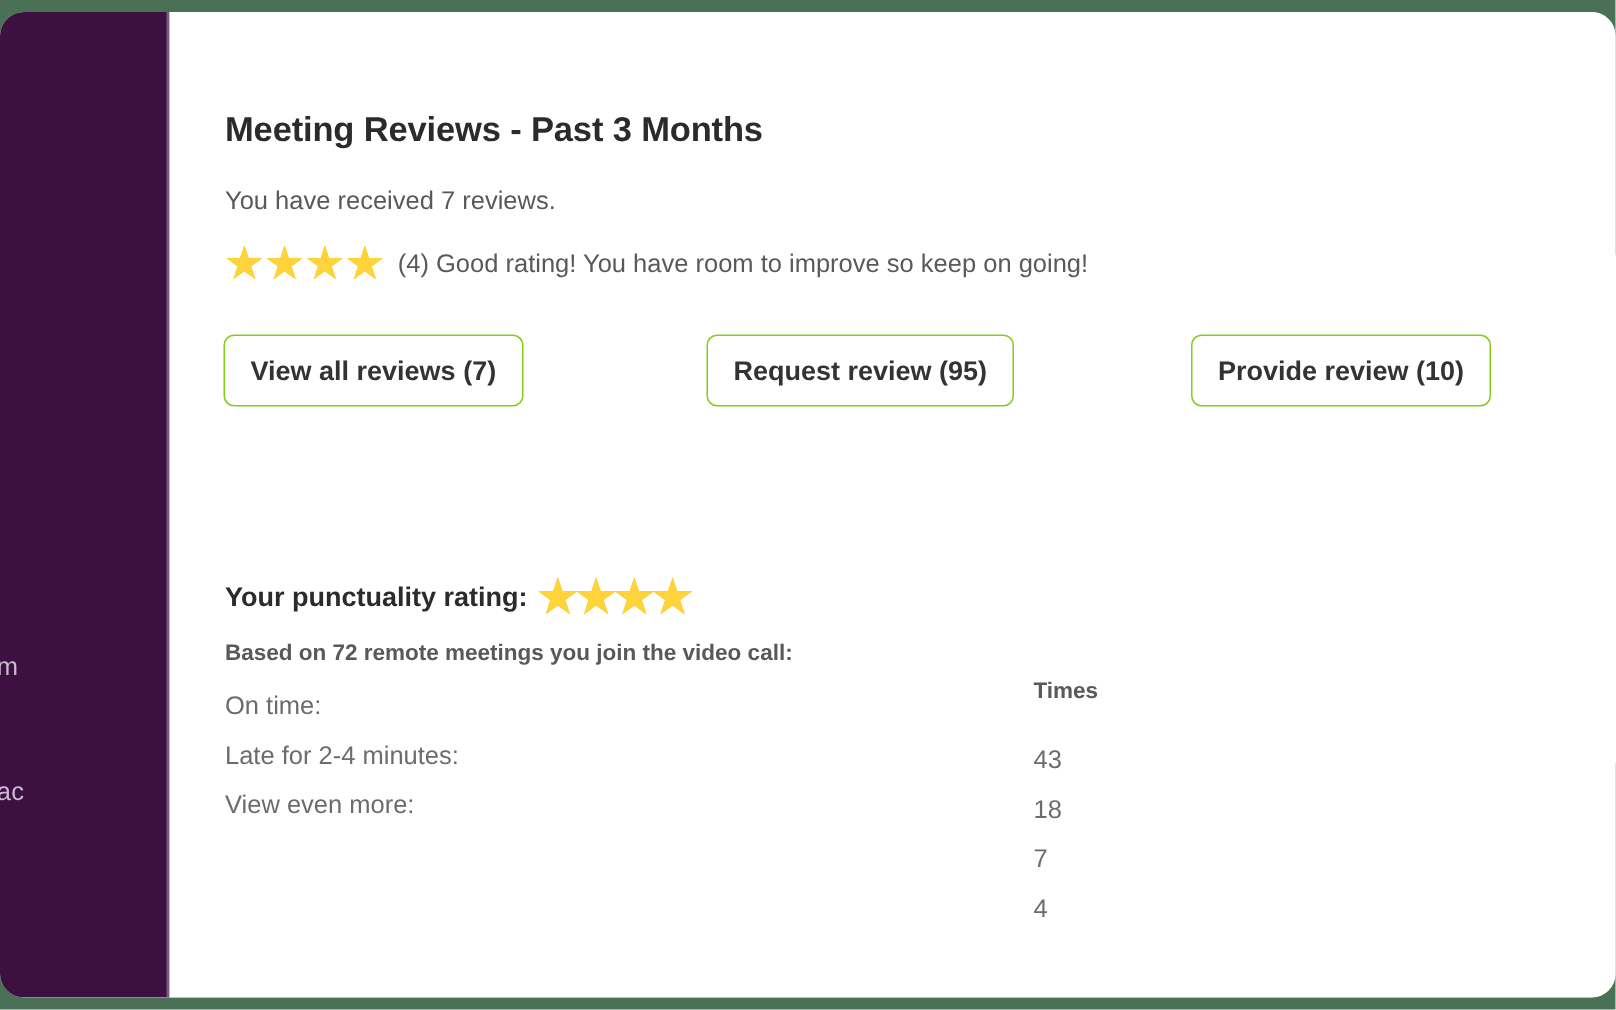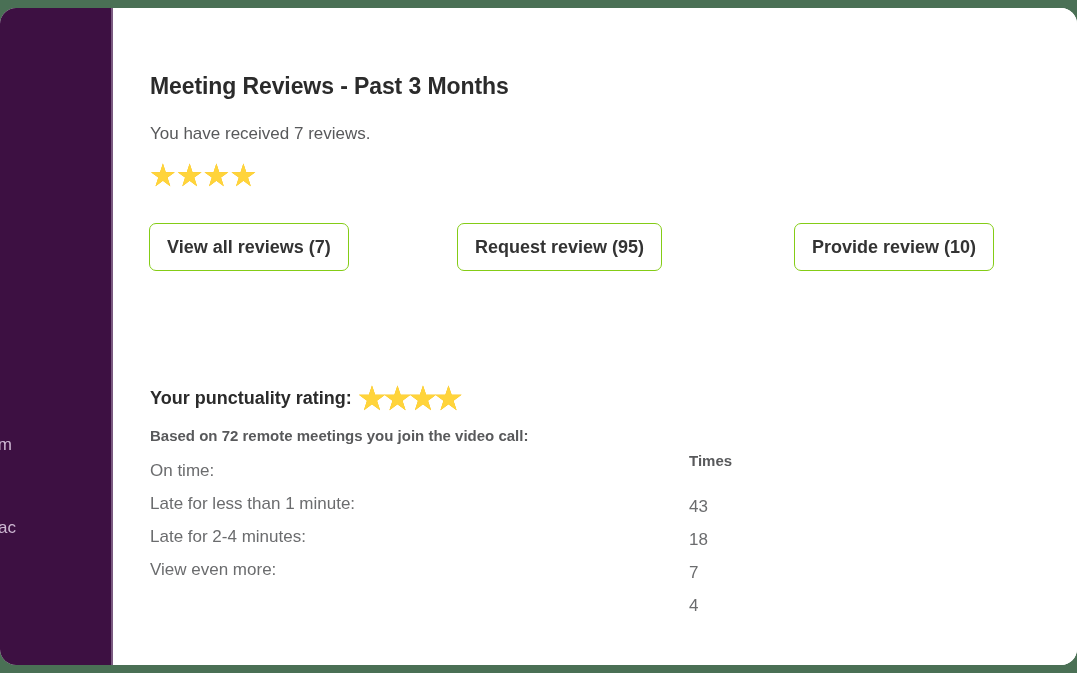--- a/index.html
+++ b/index.html
@@ -130,21 +130,21 @@
     border: 1px solid #84cc16;
     border-radius: 7px;
     font-size: 18px;
     font-weight: bold;
     color: #333333;
     box-sizing: border-box;
     cursor: pointer;
     font-family: "Liberation Sans", sans-serif;
   }
   .btn-1 { left: 0px; }
-  .btn-2 { left: 308px; }
+  .btn-2 { left: 322px; }
   .btn-3 { left: 645px; }
 
   .punctuality-row {
     position: absolute;
     left: 37px;
     top: 373px;
     display: flex;
     align-items: center;
   }
   .punctuality-label {
@@ -214,20 +214,21 @@
 
     <div class="reviews-count">You have received 7 reviews.</div>
 
     <div class="rating-row">
       <span class="stars">
         <span class="star">★</span>
         <span class="star">★</span>
         <span class="star">★</span>
         <span class="star">★</span>
       </span>
+      <span class="rating-text">(4) Good rating! You have room to improve so keep on going!</span>
     </div>
 
     <div class="buttons-row">
       <button class="btn btn-1">View all reviews (7)</button>
       <button class="btn btn-2">Request review (95)</button>
       <button class="btn btn-3">Provide review (10)</button>
     </div>
 
     <div class="punctuality-row">
       <span class="punctuality-label">Your punctuality rating:</span>
@@ -237,23 +238,20 @@
         <span class="star">★</span>
         <span class="star">★</span>
       </span>
     </div>
 
     <div class="table-area">
       <div class="table-labels">
         <div class="tbl-head">Based on 72 remote meetings you join the video call:</div>
         <div class="tbl-cell">
           <span>On time:</span>
-        </div>
-        <div class="tbl-cell">
-          <span>Late for less than 1 minute:</span>
         </div>
         <div class="tbl-cell">
           <span>Late for 2-4 minutes:</span>
         </div>
         <div class="tbl-cell">
           <span>View even more:</span>
         </div>
       </div>
       <div class="table-values">
         <div class="tbl-head">Times</div>

